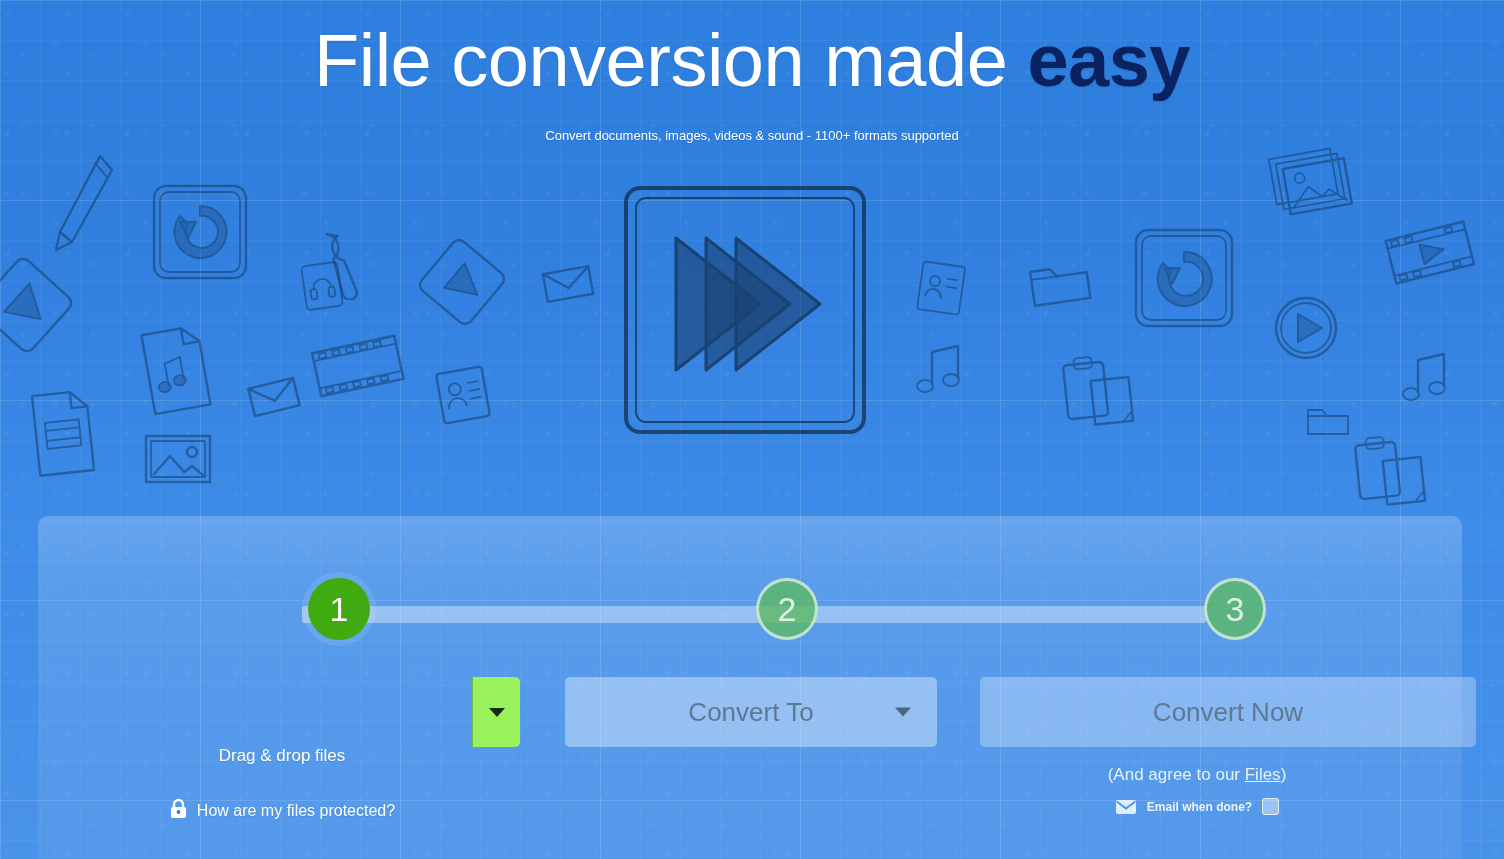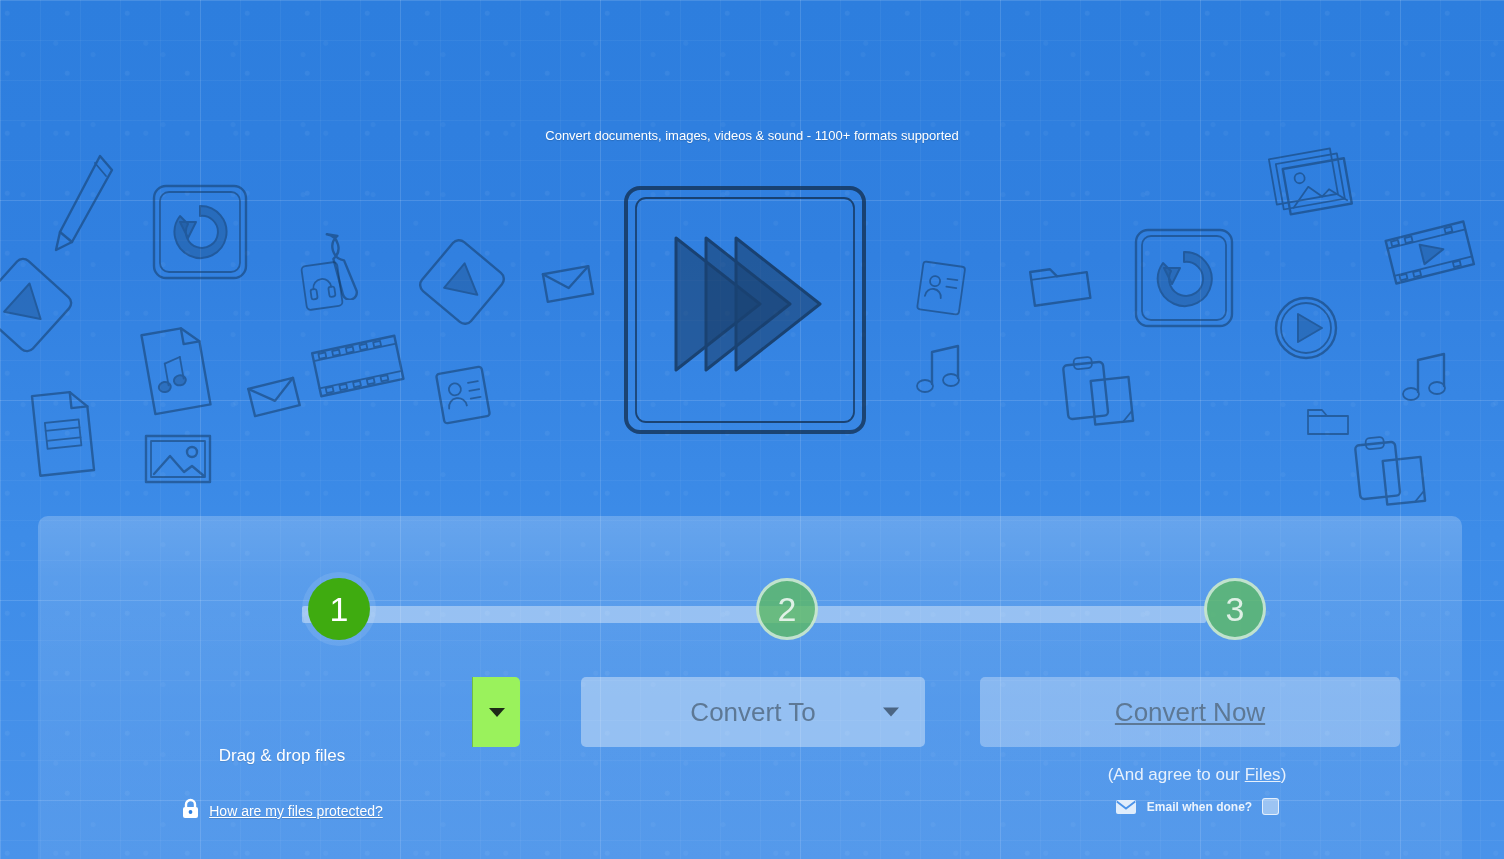--- a/index.html
+++ b/index.html
@@ -192,42 +192,41 @@
   }
   .caret {
     width: 0; height: 0;
     border-left: 8px solid transparent;
     border-right: 8px solid transparent;
     border-top: 9px solid #1d2a17;
   }
   .caret-muted { border-top-color: #4b6583; }
 
   .btn-convert-to {
-    left: 543px;
-    width: 344px;
+    left: 527px;
+    width: 372px;
     background: rgba(255,255,255,0.38);
     color: #5d7895;
     cursor: default;
     position: absolute;
     align-items: center;
   }
   .convert-to-caret {
     position: absolute;
     right: 26px;
     top: 50%;
     transform: translateY(-50%);
   }
 
   .btn-convert-now {
     left: 942px;
-    width: 420px;
+    width: 496px;
     background: rgba(255,255,255,0.30);
     color: #5d7895;
     cursor: default;
-    text-decoration: underline;
   }
 
   
   .note {
     position: absolute;
     font-size: 17px;
     color: #ffffff;
   }
   .drag-note {
     left: 54px;
@@ -241,23 +240,22 @@
     left: 54px;
     top: 282px;
     width: 380px;
     display: flex;
     align-items: center;
     justify-content: center;
     gap: 9px;
     cursor: pointer;
   }
   .protect-link {
-    font-size: 14px;
+    font-size: 16px;
     color: #ffffff;
-    text-decoration: underline;
     text-shadow: 0 1px 1px rgba(0,0,0,0.12);
   }
 
   .terms-row {
     position: absolute;
     left: 942px;
     top: 249px;
     width: 434px;
     text-align: center;
     font-size: 17px;
@@ -524,20 +522,24 @@
       <svg style="left:614px; top:176px;" width="262" height="268" viewBox="0 0 262 268">
         <rect x="12" y="12" width="238" height="244" rx="14"></rect>
         <rect x="22" y="22" width="218" height="224" rx="10" class="thin"></rect>
         <path class="fillShape" d="M62 62 L146 128 L62 194 Z"></path>
         <path class="fillShape" d="M92 62 L176 128 L92 194 Z"></path>
         <path class="fillShape" d="M122 62 L206 128 L122 194 Z"></path>
       </svg>
     </span>
   </div>
 
+  <h1 class="hero-title">
+    <span>File conversion made</span>
+    <span class="accent">easy</span>
+  </h1>
   <p class="hero-sub">Convert documents, images, videos &amp; sound - 1100+ formats supported</p>
 
   <div class="panel">
 
     <div class="steps">
       <div class="steps-bar"></div>
       <div class="step step-1">
         <span>1</span>
       </div>
       <div class="step step-2">

